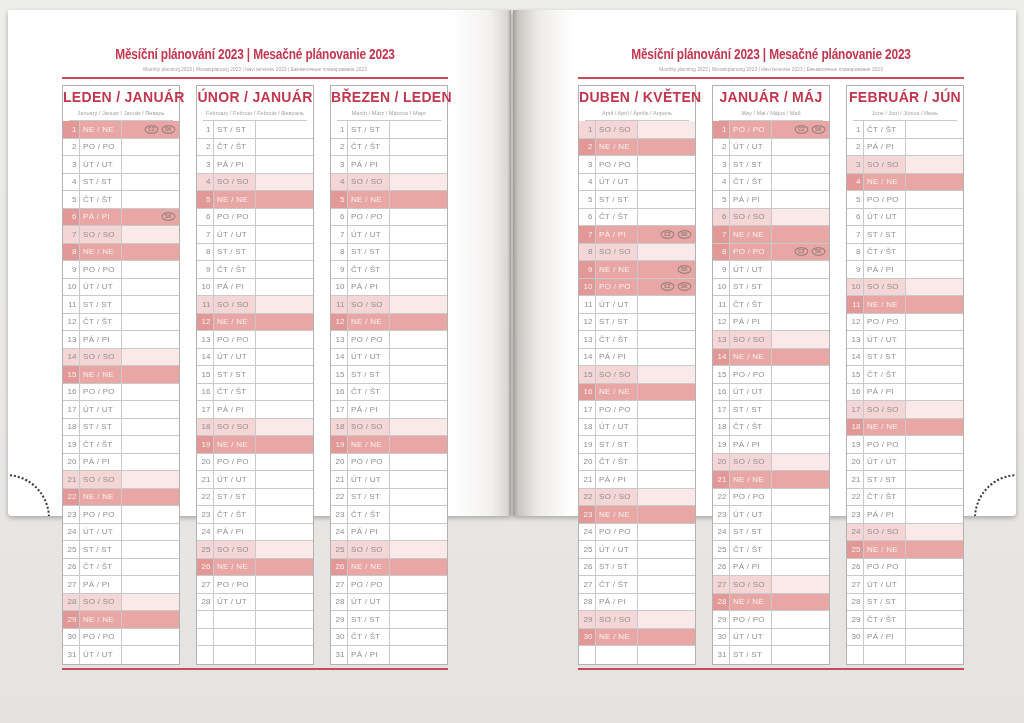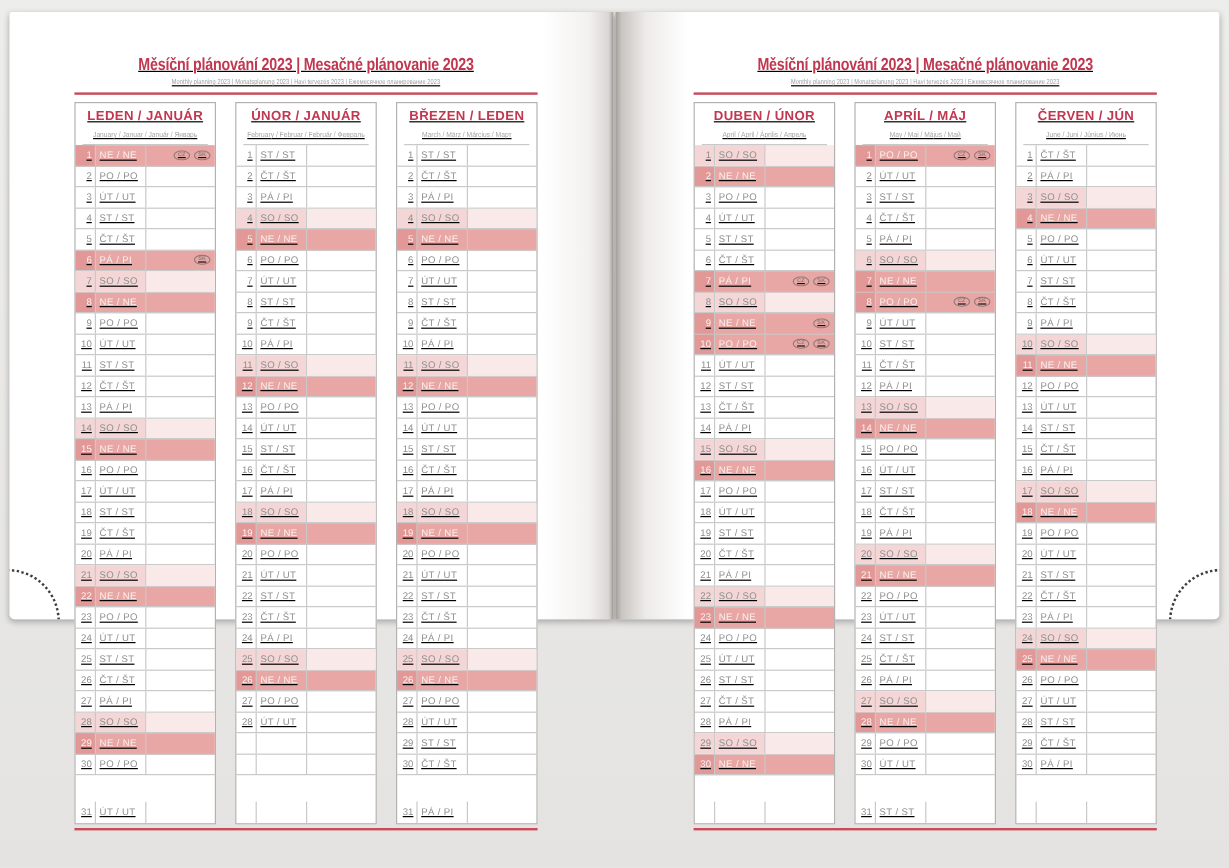--- a/index.html
+++ b/index.html
@@ -5,21 +5,21 @@
   html,body{margin:0;padding:0;}
   body{
     width:1024px;height:723px;
     font-family:"Liberation Sans", sans-serif;
     background:#e7e6e5;
     overflow:hidden;
     -webkit-font-smoothing:antialiased;
   }
   .stage{position:relative;width:1024px;height:723px;background:linear-gradient(#ededec,#e4e3e2);}
   .page{
-    position:absolute;top:10px;height:506px;background:#fff;text-decoration:underline;
+    position:absolute;top:10px;height:506px;background:#fff;
   }
   .page-left{
     left:8px;width:503px;
     border-radius:2px 0 0 4px;
     background:linear-gradient(to right,#ffffff 0%,#ffffff 88%,#f3f1f0 96%,#d8d5d2 99.3%,#aba7a3 100%);
     box-shadow:0 2px 5px rgba(0,0,0,.28);
   }
   .page-right{
     left:513px;width:503px;
     border-radius:0 2px 4px 0;
@@ -48,34 +48,34 @@
   }
   .rule-bottom{margin-top:3px;}
 
   .columns{margin-top:6px;display:flex;gap:16px;}
   .month-column{
     width:118px;box-sizing:border-box;
     border:1px solid #b3b2b1;background:#fff;
   }
   .month-title{
     height:21px;line-height:22px;text-align:center;
-    color:var(--accent-red,#c23750);font-weight:bold;font-size:11px;
+    color:var(--accent-red,#c23750);font-weight:bold;font-size:14px;
     letter-spacing:.3px;white-space:nowrap;
   }
   .month-subtitle{
     height:13px;line-height:12px;text-align:center;color:#a6a4a3;
     font-size:6.2px;white-space:nowrap;transform:scaleX(.9);transform-origin:center;
     border-bottom:1px solid var(--grid-border,#c9c9c9);
   }
   .day-row{
     display:flex;height:17.5px;box-sizing:border-box;
     border-bottom:1px solid var(--grid-border,#c9c9c9);
     font-size:8px;color:var(--row-text,#8f8f8f);
   }
-  .day-row:last-child{border-bottom:none;margin-top:22px;}
+  .day-row:last-child{border-bottom:none;}
   .cell{display:flex;align-items:center;box-sizing:border-box;height:100%;}
   .cell-num{
     width:17px;justify-content:flex-end;padding-right:2.5px;
     border-right:1px solid var(--grid-border,#c9c9c9);
   }
   .cell-day{
     width:42px;padding-left:3px;letter-spacing:.3px;
     border-right:1px solid var(--grid-border,#c9c9c9);
   }
   .cell-notes{flex:1;justify-content:flex-end;padding-right:3px;}
@@ -606,21 +606,21 @@
   </div>
 
   <div class="page page-right">
     <div class="page-inner">
       <div class="content">
         <h1 class="title">Měsíční plánování 2023 | Mesačné plánovanie 2023</h1>
         <div class="subtitle">Monthly planning 2023 | Monatsplanung 2023 | Havi tervezés 2023 | Ежемесячное планирование 2023</div>
         <div class="rule"></div>
         <div class="columns">
             <div class="month-column">
-              <div class="month-title">DUBEN / ÚNOR</div>
+              <div class="month-title">DUBEN / KVĚTEN</div>
               <div class="month-subtitle">April / April / Április / Апрель</div>
               <div class="day-row sat">
                 <div class="cell cell-num">1</div>
                 <div class="cell cell-day">SO / SO</div>
                 <div class="cell cell-notes"></div>
               </div>
               <div class="day-row sun">
                 <div class="cell cell-num">2</div>
                 <div class="cell cell-day">NE / NE</div>
                 <div class="cell cell-notes"></div>
@@ -773,21 +773,21 @@
                 <div class="cell cell-day">NE / NE</div>
                 <div class="cell cell-notes"></div>
               </div>
               <div class="day-row">
                 <div class="cell cell-num"></div>
                 <div class="cell cell-day"></div>
                 <div class="cell cell-notes"></div>
               </div>
             </div>
             <div class="month-column">
-              <div class="month-title">APRÍL / MÁJ</div>
+              <div class="month-title">JANUÁR / MÁJ</div>
               <div class="month-subtitle">May / Mai / Május / Май</div>
               <div class="day-row sun">
                 <div class="cell cell-num">1</div>
                 <div class="cell cell-day">PO / PO</div>
                 <div class="cell cell-notes">
                   <span class="badge">CZ</span>
                   <span class="badge">SK</span>
                 </div>
               </div>
               <div class="day-row">
@@ -938,21 +938,21 @@
                 <div class="cell cell-day">ÚT / UT</div>
                 <div class="cell cell-notes"></div>
               </div>
               <div class="day-row">
                 <div class="cell cell-num">31</div>
                 <div class="cell cell-day">ST / ST</div>
                 <div class="cell cell-notes"></div>
               </div>
             </div>
             <div class="month-column">
-              <div class="month-title">ČERVEN / JÚN</div>
+              <div class="month-title">FEBRUÁR / JÚN</div>
               <div class="month-subtitle">June / Juni / Június / Июнь</div>
               <div class="day-row">
                 <div class="cell cell-num">1</div>
                 <div class="cell cell-day">ČT / ŠT</div>
                 <div class="cell cell-notes"></div>
               </div>
               <div class="day-row">
                 <div class="cell cell-num">2</div>
                 <div class="cell cell-day">PÁ / PI</div>
                 <div class="cell cell-notes"></div>

